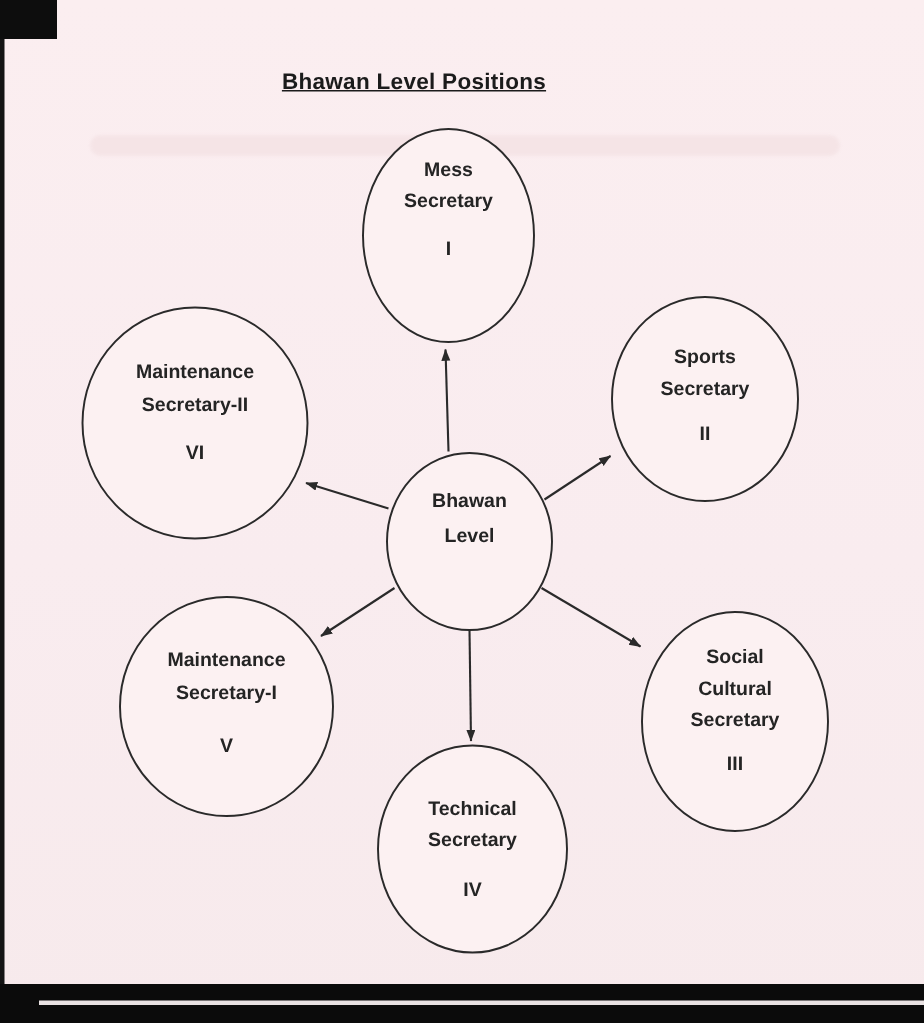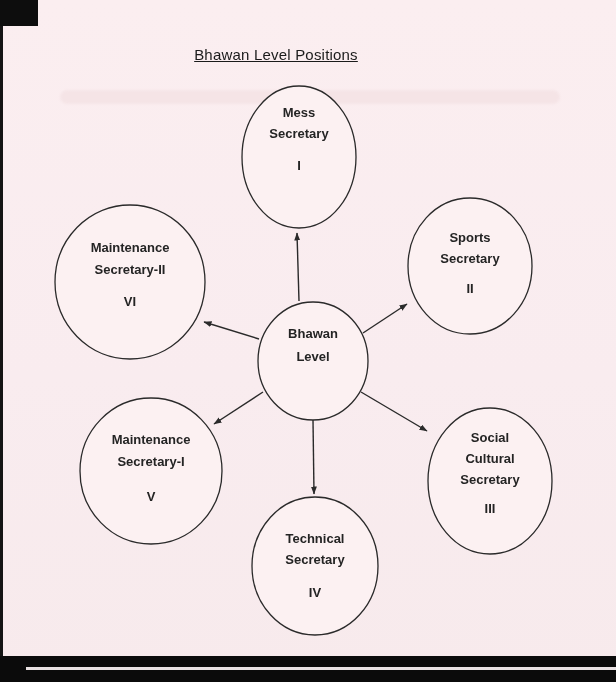--- a/index.html
+++ b/index.html
@@ -48,21 +48,21 @@
     width: 590px; height: 3px;
     background: #e9e2e3;
   }
   .diagram-title {
     position: absolute;
     top: 46px;
     left: 0;
     width: 552px;
     text-align: center;
     font-size: 15px;
-    font-weight: 400;
+    font-weight: 700;
     text-decoration: underline;
     color: #1b1b1b;
     letter-spacing: 0.2px;
   }
   svg.diagram {
     position: absolute;
     left: 0; top: 0;
     width: 616px; height: 682px;
   }
   svg.diagram ellipse {

